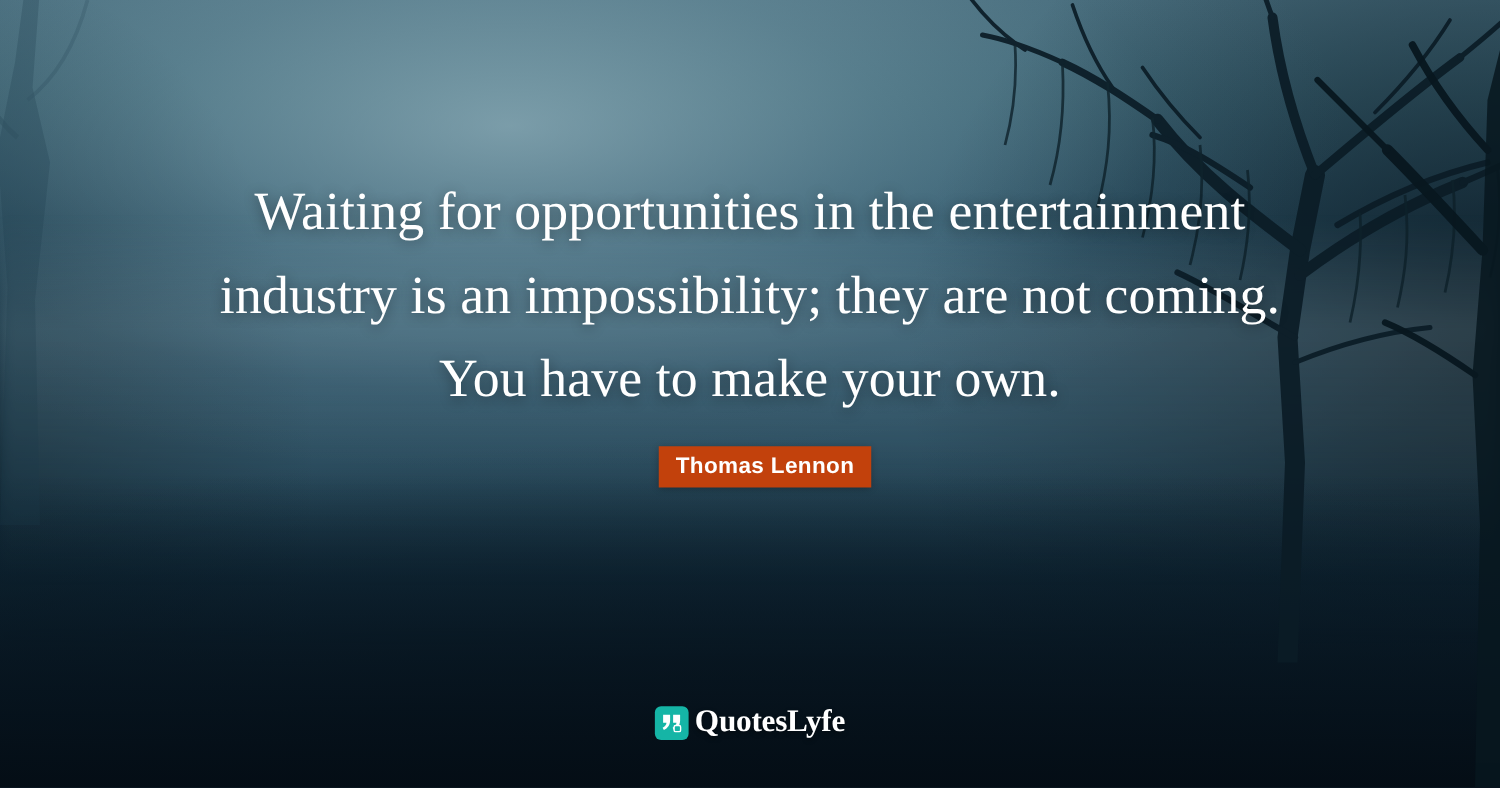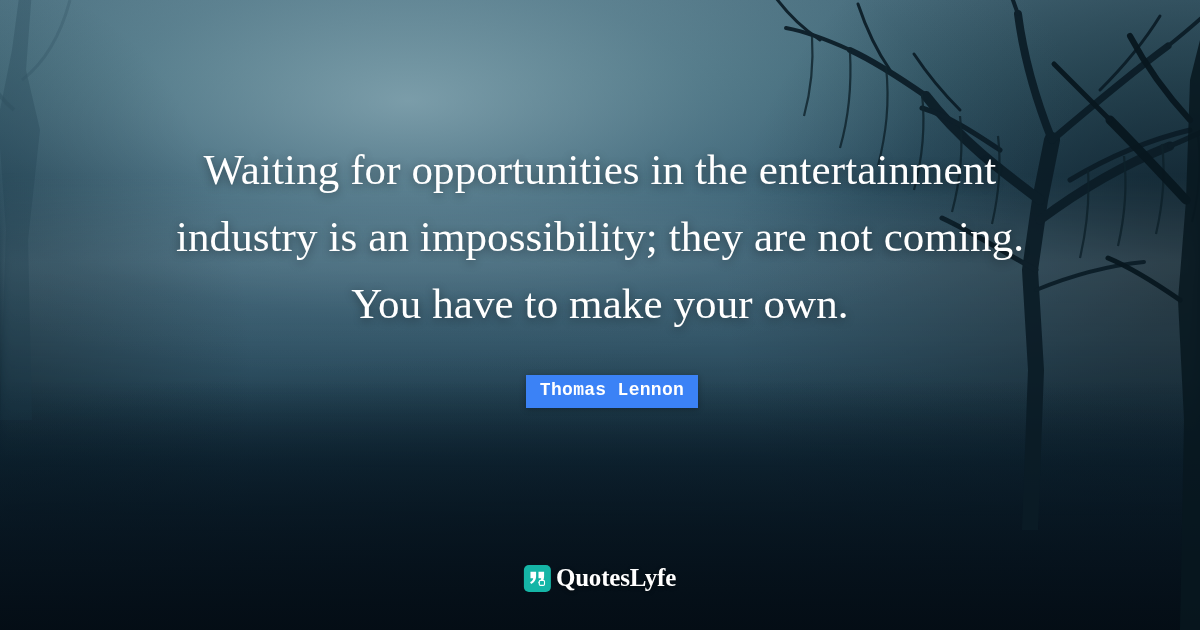--- a/index.html
+++ b/index.html
@@ -79,42 +79,41 @@
     filter: blur(2px);
   }
 
   
   .content {
     position: absolute;
     inset: 0;
     display: flex;
     flex-direction: column;
     align-items: center;
-    gap: 18px;
   }
   .quote {
     margin-top: 136px;
     width: 880px;
     text-align: center;
     color: #ffffff;
     font-family: "Liberation Serif", "DejaVu Serif", serif;
     font-size: 43px;
     line-height: 1.56;
     letter-spacing: 0.1px;
     text-shadow: 0 2px 10px rgba(0,0,0,0.42);
   }
   .author-wrap {
     margin-top: 20px;
     display: flex;
     justify-content: center;
   }
   .author {
-    background: #3b82f6;
+    background: #c2410c;
     color: #ffffff;
-    font-family: Liberation Mono, monospace;
+    font-family: Liberation Sans, sans-serif;
     font-size: 18px;
     font-weight: 700;
     letter-spacing: 0.3px;
     padding: 6px 14px 7px 14px;
     line-height: 1.1;
     box-shadow: 0 1px 6px rgba(0,0,0,0.30);
     margin-left: 24px;
   }
 
   

